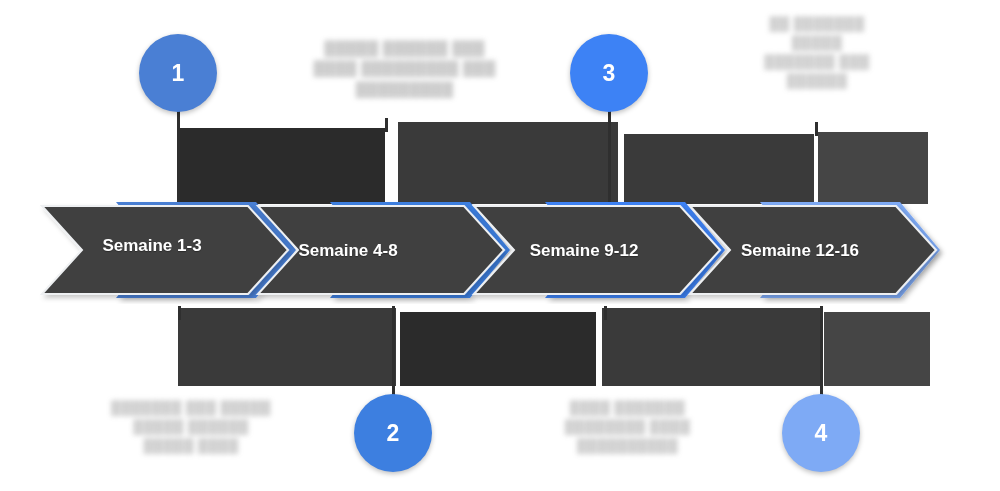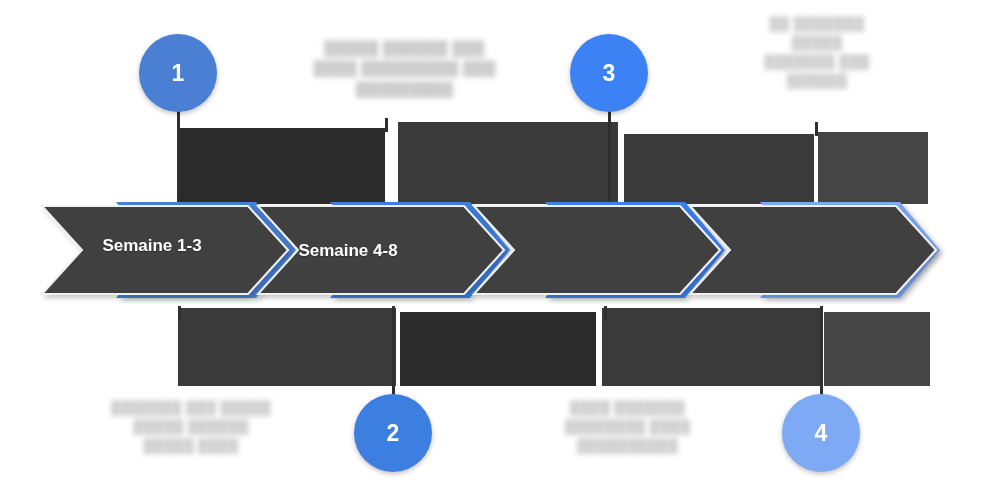--- a/index.html
+++ b/index.html
@@ -143,20 +143,22 @@
     <g filter="url(#softshadow)">
       <polygon points="42,10 248,10 288,54 248,98 42,98 82,54" fill="#3f3f3f" stroke="#eef0f2" stroke-width="2"></polygon>
       <polygon points="258,10 464,10 504,54 464,98 258,98 298,54" fill="#3f3f3f" stroke="#eef0f2" stroke-width="2"></polygon>
       <polygon points="474,10 680,10 720,54 680,98 474,98 514,54" fill="#3f3f3f" stroke="#eef0f2" stroke-width="2"></polygon>
       <polygon points="690,10 896,10 936,54 896,98 690,98 730,54" fill="#3f3f3f" stroke="#eef0f2" stroke-width="2"></polygon>
     </g>
   </svg>
 
   <div class="chev-label" style="left:152px; top:246px;">Semaine 1-3</div>
   <div class="chev-label" style="left:348px; top:251px;">Semaine 4-8</div>
+  <div class="chev-label" style="left:584px; top:251px;">Semaine 9-12</div>
+  <div class="chev-label" style="left:800px; top:251px;">Semaine 12-16</div>
 
   <div class="circle" style="left:139px; top:34px; background:#4a7fd4;">
     <span>1</span>
   </div>
 
   <div class="circle" style="left:570px; top:34px; background:#3d82f5;">
     <span>3</span>
   </div>
 
   <div class="circle" style="left:354px; top:394px; background:#3d7fe0;">

